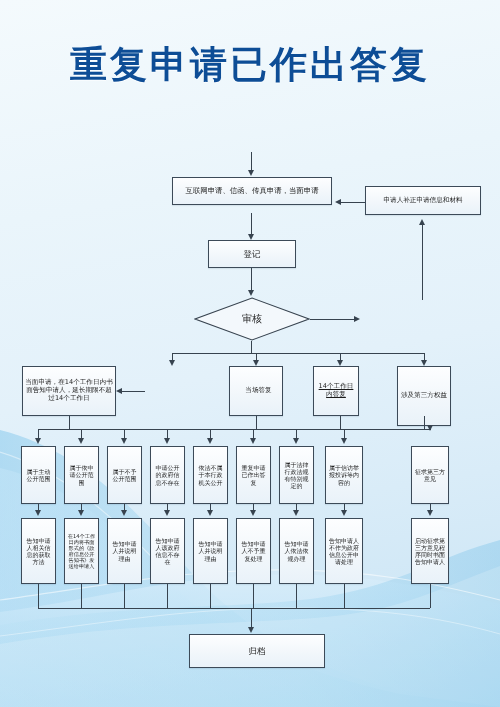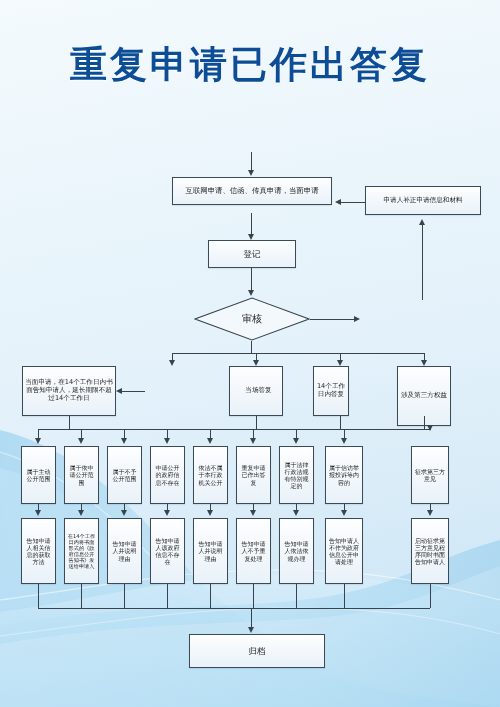--- a/index.html
+++ b/index.html
@@ -140,21 +140,21 @@
   <div class="ln lnv" style="left:340px;top:353px;height:10px;"></div>
   <div class="arw arw-d" style="left:337px;top:360px;"></div>
   <div class="ln lnv" style="left:424px;top:353px;height:10px;"></div>
   <div class="arw arw-d" style="left:421px;top:360px;"></div>
 
   <div class="node n-sm" style="left:22px;top:366px;width:94px;height:50px;">当面申请，在14个工作日内书面告知申请人，延长期限不超过14个工作日</div>
   <div class="ln lnh" style="left:122px;top:391px;width:23px;"></div>
   <div class="arw arw-l" style="left:116px;top:387.5px;"></div>
 
   <div class="node n-sm" style="left:229px;top:366px;width:54px;height:50px;padding-left:7px;">当场答复</div>
-  <div class="node n-sm" style="left:313px;top:366px;width:36px;height:50px;">14个工作日内答复</div>
+  <div class="node n-sm" style="left:313px;top:366px;width:46px;height:50px;text-decoration:underline;">14个工作日内答复</div>
   <div class="node n-sm" style="left:397px;top:366px;width:54px;height:60px;">涉及第三方权益</div>
 
   <div class="ln lnv" style="left:69px;top:416px;height:13px;"></div>
   <div class="ln lnv" style="left:256px;top:416px;height:13px;"></div>
   <div class="ln lnv" style="left:340px;top:416px;height:13px;"></div>
   <div class="ln lnh" style="left:38px;top:429px;width:392px;"></div>
 
   <div class="ln lnv" style="left:38px;top:429px;height:12px;"></div>
   <div class="arw arw-d" style="left:35px;top:438px;"></div>
   <div class="node n-xs" style="left:21px;top:446px;width:35px;height:58px;">属于主动公开范围</div>

